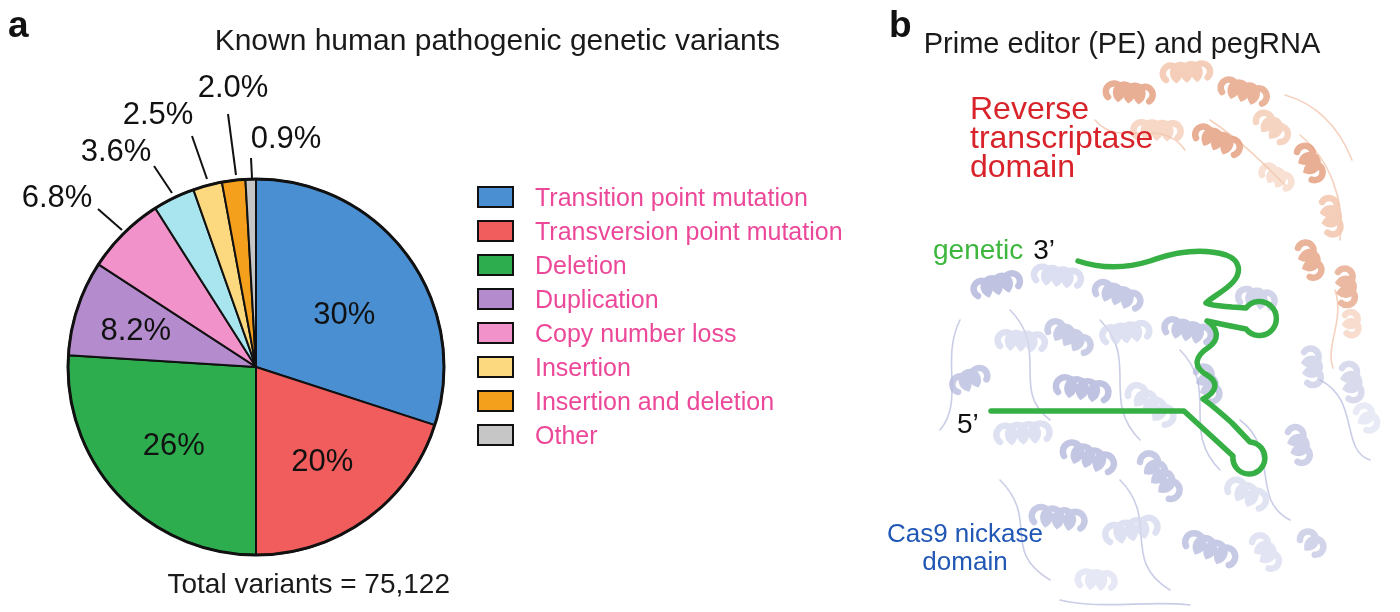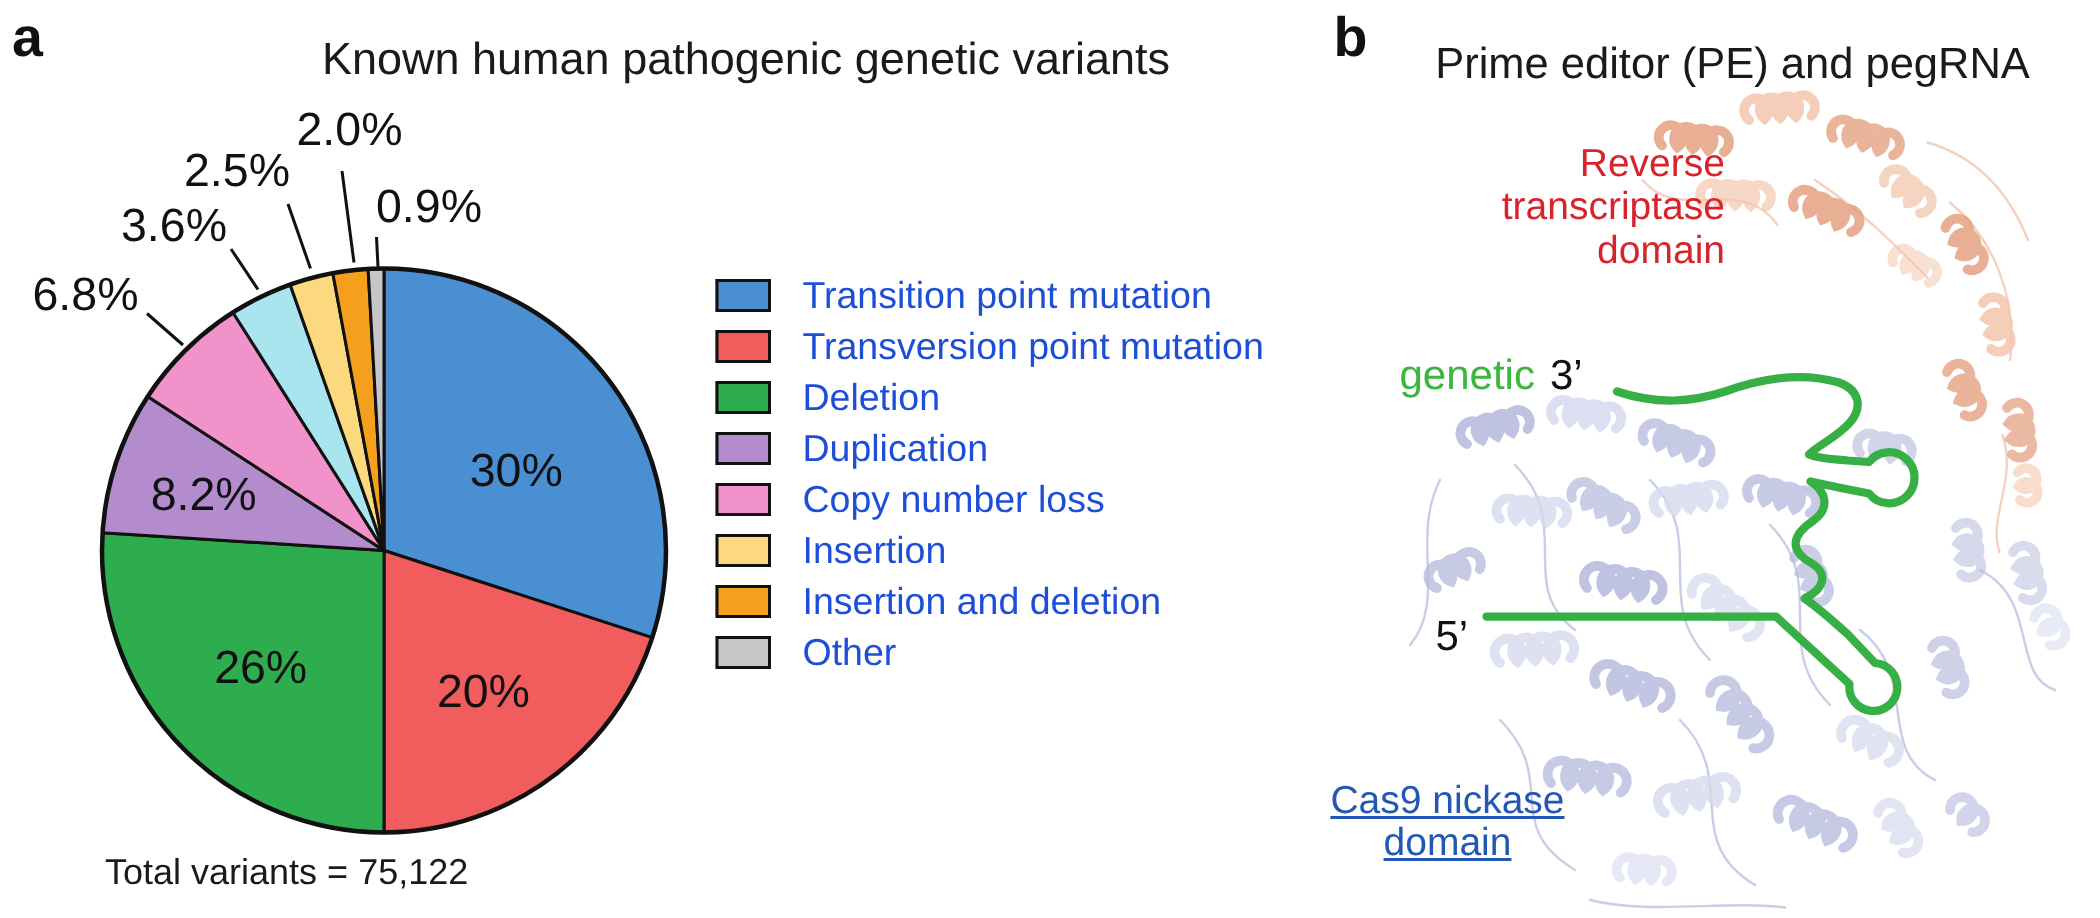--- a/index.html
+++ b/index.html
@@ -5,34 +5,34 @@
   html,body{margin:0;padding:0;}
   body{
     width:1400px;height:612px;background:#ffffff;position:relative;overflow:hidden;
     font-family:"Liberation Sans","DejaVu Sans",sans-serif;color:#1a1a1a;
   }
   .abs{position:absolute;}
   .panel-label{font-size:37px;font-weight:bold;color:#111;}
   #a-label{left:8px;top:4px;}
   #b-label{left:889px;top:4px;}
   #a-title{left:60px;top:24px;width:720px;text-align:right;font-size:30px;line-height:32px;}
-  #b-title{left:910px;top:28px;width:490px;text-align:center;font-size:29px;line-height:31px;}
-  #a-total{left:70px;top:568px;width:380px;text-align:left;font-size:24px;}
+  #b-title{left:877px;top:28px;width:490px;text-align:center;font-size:29px;line-height:31px;}
+  #a-total{left:70px;top:568px;width:380px;text-align:right;font-size:28px;}
   #pie-wrap{left:0;top:0;width:880px;height:612px;}
   #legend{left:477px;top:180px;}
   .legend-row{display:flex;align-items:center;height:34px;}
   .legend-swatch{width:33px;height:18px;border:2px solid #111;margin-right:21px;flex:none;}
-  .legend-text{font-size:25px;color:#1d4ed8;white-space:nowrap;}
+  .legend-text{font-size:25px;color:#ec4899;white-space:nowrap;}
   #b-art{left:880px;top:0;width:520px;height:612px;}
-  #rt-label{left:970px;top:94px;width:180px;text-align:right;font-size:26px;line-height:29px;color:#d8232a;}
+  #rt-label{left:970px;top:94px;width:180px;text-align:left;font-size:32px;line-height:29px;color:#d8232a;}
   #pegrna-label{left:933px;top:234px;font-size:28px;}
   #pegrna-word{color:#3cb63c;}
   #three-prime{color:#111;margin-left:10px;}
   #five-prime{left:957px;top:408px;font-size:28px;color:#111;}
-  #cas9-label{left:875px;top:519px;width:180px;text-align:center;font-size:26px;line-height:28px;color:#2157b5;text-decoration:underline;}
+  #cas9-label{left:875px;top:519px;width:180px;text-align:center;font-size:26px;line-height:28px;color:#2157b5;}
 </style>
 </head>
 <body>
 
 <div class="abs panel-label" id="a-label">a</div>
 
 <div class="abs" id="a-title">Known human pathogenic genetic variants</div>
 
 <div class="abs" id="pie-wrap"><svg width="880" height="612" viewBox="0 0 880 612">
        <path d="M256 367 L256.0 179.0 A188 188 0 0 1 434.8 425.1 Z" fill="#4a8fd2" stroke="#111" stroke-width="2" stroke-linejoin="round"></path>

